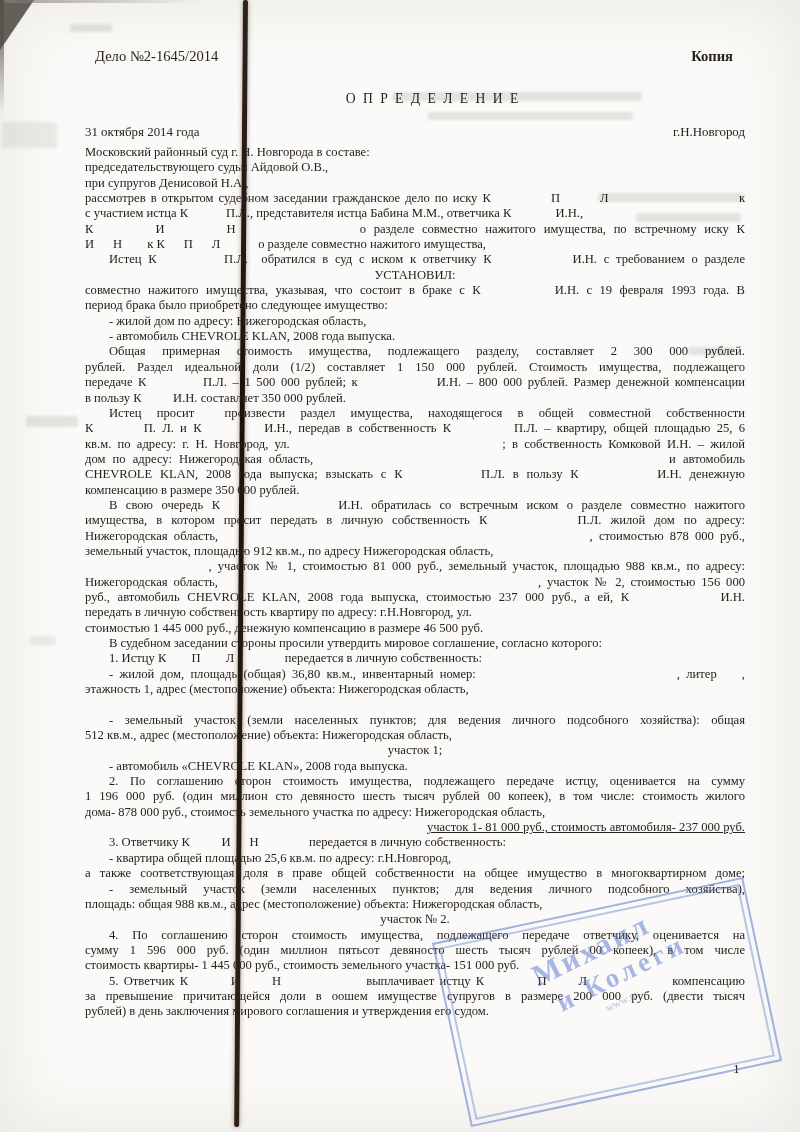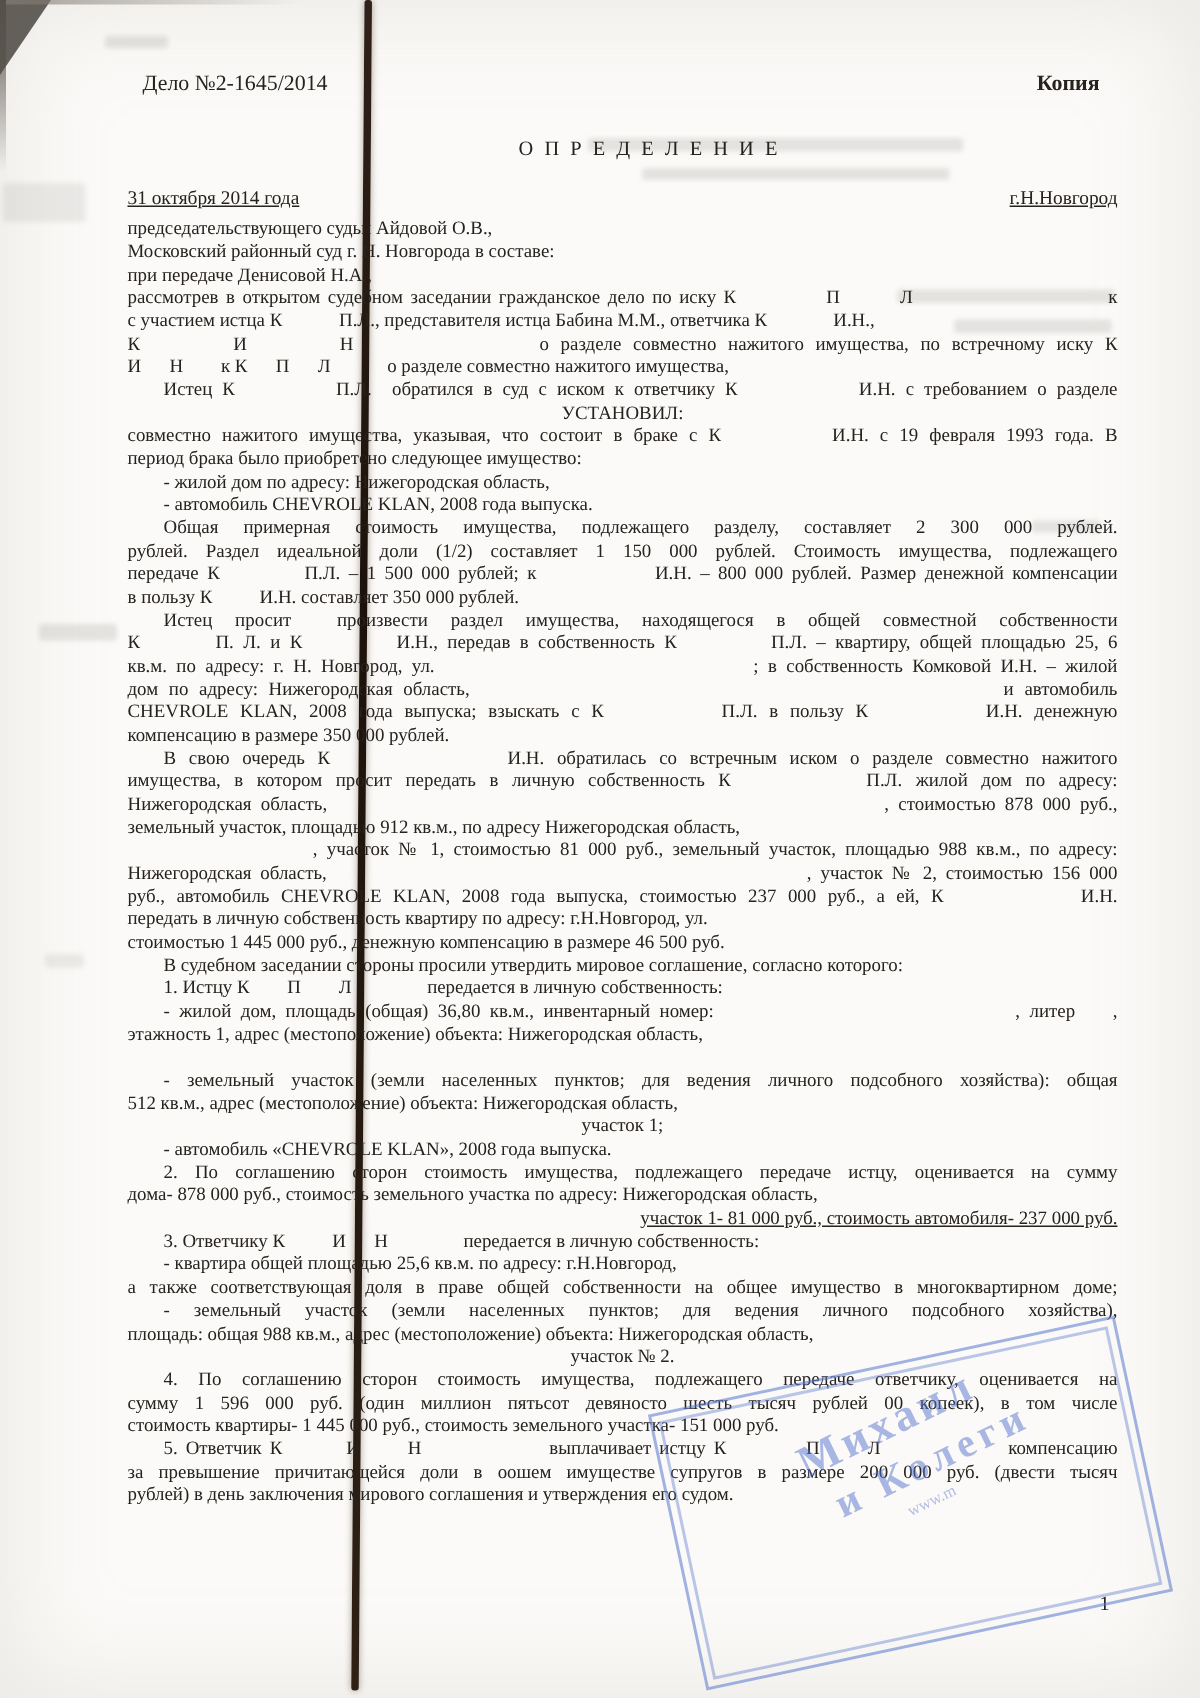--- a/index.html
+++ b/index.html
@@ -48,21 +48,21 @@
   .sm9{left:30px;top:636px;width:26px;height:9px;background:rgba(115,112,108,.12);}
   
   .content{position:absolute;left:85px;top:48px;width:660px;}
   .hdr-row{display:flex;justify-content:space-between;font-size:14.6px;}
   .case-number{padding-left:10px;}
   .copy-label{padding-right:12px;font-weight:bold;}
   .doc-title{
     text-align:center;font-weight:normal;font-size:13.6px;
     letter-spacing:2px;margin-top:26px;padding-left:36px;
   }
-  .date-row{display:flex;justify-content:space-between;font-size:12.9px;margin-top:18px;text-decoration:underline;}
+  .date-row{display:flex;justify-content:space-between;font-size:12.9px;margin-top:18px;}
   .doc-body{margin-top:5px;}
   .line{
     font-size:12.6px;line-height:15.35px;height:15.35px;
     text-align:left;overflow:visible;
   }
   .line.j{text-align:justify;text-align-last:justify;}
   .line.c{text-align:center;}
   .line.r{text-align:right;text-decoration:underline;}
   .line.ind{text-indent:24px;}
   .line.blank{height:15.35px;}
@@ -106,23 +106,23 @@
     <div class="hdr-row">
       <span class="case-number">Дело №2-1645/2014</span>
       <span class="copy-label">Копия</span>
     </div>
     <div class="doc-title">О П Р Е Д Е Л Е Н И Е</div>
     <div class="date-row">
       <span>31 октября 2014 года</span>
       <span>г.Н.Новгород</span>
     </div>
     <div class="doc-body">
+        <div class="line l">Московский районный суд г. Н. Новгорода в составе:</div>
         <div class="line l">председательствующего судьи Айдовой О.В.,</div>
-        <div class="line l">Московский районный суд г. Н. Новгорода в составе:</div>
-        <div class="line l">при передаче Денисовой Н.А.,</div>
+        <div class="line l">при супругов Денисовой Н.А.,</div>
         <div class="line j">рассмотрев в открытом судебном заседании гражданское дело по иску К&nbsp;&nbsp;&nbsp;&nbsp;&nbsp;&nbsp;&nbsp;&nbsp;&nbsp;&nbsp;&nbsp;&nbsp;П&nbsp;&nbsp;&nbsp;&nbsp;&nbsp;&nbsp;&nbsp;&nbsp;Л&nbsp;&nbsp;&nbsp;&nbsp;&nbsp;&nbsp;&nbsp;&nbsp;&nbsp;&nbsp;&nbsp;&nbsp;&nbsp;&nbsp;&nbsp;&nbsp;&nbsp;&nbsp;&nbsp;&nbsp;&nbsp;&nbsp;&nbsp;&nbsp;&nbsp;&nbsp;к</div>
         <div class="line l">с участием истца К&nbsp;&nbsp;&nbsp;&nbsp;&nbsp;&nbsp;&nbsp;&nbsp;&nbsp;&nbsp;&nbsp;&nbsp;П.Л., представителя истца Бабина М.М., ответчика К&nbsp;&nbsp;&nbsp;&nbsp;&nbsp;&nbsp;&nbsp;&nbsp;&nbsp;&nbsp;&nbsp;&nbsp;&nbsp;&nbsp;И.Н.,</div>
         <div class="line j">К&nbsp;&nbsp;&nbsp;&nbsp;&nbsp;&nbsp;&nbsp;&nbsp;И&nbsp;&nbsp;&nbsp;&nbsp;&nbsp;&nbsp;&nbsp;&nbsp;Н&nbsp;&nbsp;&nbsp;&nbsp;&nbsp;&nbsp;&nbsp;&nbsp;&nbsp;&nbsp;&nbsp;&nbsp;&nbsp;&nbsp;&nbsp;&nbsp;о разделе совместно нажитого имущества, по встречному иску К</div>
         <div class="line l">И&nbsp;&nbsp;&nbsp;&nbsp;&nbsp;&nbsp;Н&nbsp;&nbsp;&nbsp;&nbsp;&nbsp;&nbsp;&nbsp;&nbsp;к К&nbsp;&nbsp;&nbsp;&nbsp;&nbsp;&nbsp;П&nbsp;&nbsp;&nbsp;&nbsp;&nbsp;&nbsp;Л&nbsp;&nbsp;&nbsp;&nbsp;&nbsp;&nbsp;&nbsp;&nbsp;&nbsp;&nbsp;&nbsp;&nbsp;о разделе совместно нажитого имущества,</div>
         <div class="line j ind">Истец К&nbsp;&nbsp;&nbsp;&nbsp;&nbsp;&nbsp;&nbsp;&nbsp;&nbsp;&nbsp;П.Л.&nbsp;&nbsp;обратился в суд с иском к ответчику К&nbsp;&nbsp;&nbsp;&nbsp;&nbsp;&nbsp;&nbsp;&nbsp;&nbsp;&nbsp;&nbsp;&nbsp;И.Н. с требованием о разделе</div>
         <div class="line c">УСТАНОВИЛ:</div>
         <div class="line j">совместно нажитого имущества, указывая, что состоит в браке с К&nbsp;&nbsp;&nbsp;&nbsp;&nbsp;&nbsp;&nbsp;&nbsp;&nbsp;&nbsp;И.Н. с 19 февраля 1993 года. В</div>
         <div class="line l">период брака было приобретено следующее имущество:</div>
         <div class="line l ind">- жилой дом по адресу: Нижегородская область,</div>
         <div class="line l ind">- автомобиль CHEVROLE KLAN, 2008 года выпуска.</div>
@@ -148,20 +148,21 @@
         <div class="line l ind">В судебном заседании стороны просили утвердить мировое соглашение, согласно которого:</div>
         <div class="line l ind">1. Истцу К&nbsp;&nbsp;&nbsp;&nbsp;&nbsp;&nbsp;&nbsp;&nbsp;П&nbsp;&nbsp;&nbsp;&nbsp;&nbsp;&nbsp;&nbsp;&nbsp;Л&nbsp;&nbsp;&nbsp;&nbsp;&nbsp;&nbsp;&nbsp;&nbsp;&nbsp;&nbsp;&nbsp;&nbsp;&nbsp;&nbsp;&nbsp;&nbsp;передается в личную собственность:</div>
         <div class="line j ind">- жилой дом, площадь (общая) 36,80 кв.м., инвентарный номер:&nbsp;&nbsp;&nbsp;&nbsp;&nbsp;&nbsp;&nbsp;&nbsp;&nbsp;&nbsp;&nbsp;&nbsp;&nbsp;&nbsp;&nbsp;&nbsp;&nbsp;&nbsp;&nbsp;&nbsp;&nbsp;&nbsp;&nbsp;&nbsp;&nbsp;&nbsp;&nbsp;&nbsp;&nbsp;&nbsp;&nbsp;&nbsp;, литер&nbsp;&nbsp;&nbsp;&nbsp;,</div>
         <div class="line l">этажность 1, адрес (местоположение) объекта: Нижегородская область,</div>
         <div class="line blank"></div>
         <div class="line j ind">- земельный участок (земли населенных пунктов; для ведения личного подсобного хозяйства): общая</div>
         <div class="line l">512 кв.м., адрес (местоположение) объекта: Нижегородская область,</div>
         <div class="line c">участок 1;</div>
         <div class="line l ind">- автомобиль «CHEVROLE KLAN», 2008 года выпуска.</div>
         <div class="line j ind">2. По соглашению сторон стоимость имущества, подлежащего передаче истцу, оценивается на сумму</div>
+        <div class="line j">1 196 000 руб. (один миллион сто девяносто шесть тысяч рублей 00 копеек), в том числе: стоимость жилого</div>
         <div class="line l">дома- 878 000 руб., стоимость земельного участка по адресу: Нижегородская область,</div>
         <div class="line r">участок 1- 81 000 руб., стоимость автомобиля- 237 000 руб.</div>
         <div class="line l ind">3. Ответчику К&nbsp;&nbsp;&nbsp;&nbsp;&nbsp;&nbsp;&nbsp;&nbsp;&nbsp;&nbsp;И&nbsp;&nbsp;&nbsp;&nbsp;&nbsp;&nbsp;Н&nbsp;&nbsp;&nbsp;&nbsp;&nbsp;&nbsp;&nbsp;&nbsp;&nbsp;&nbsp;&nbsp;&nbsp;&nbsp;&nbsp;&nbsp;&nbsp;передается в личную собственность:</div>
         <div class="line l ind">- квартира общей площадью 25,6 кв.м. по адресу: г.Н.Новгород,</div>
         <div class="line j">а также соответствующая доля в праве общей собственности на общее имущество в многоквартирном доме;</div>
         <div class="line j ind">- земельный участок (земли населенных пунктов; для ведения личного подсобного хозяйства),</div>
         <div class="line l">площадь: общая 988 кв.м., адрес (местоположение) объекта: Нижегородская область,</div>
         <div class="line c">участок № 2.</div>
         <div class="line j ind">4. По соглашению сторон стоимость имущества, подлежащего передаче ответчику, оценивается на</div>
         <div class="line j">сумму 1 596 000 руб. (один миллион пятьсот девяносто шесть тысяч рублей 00 копеек), в том числе</div>

